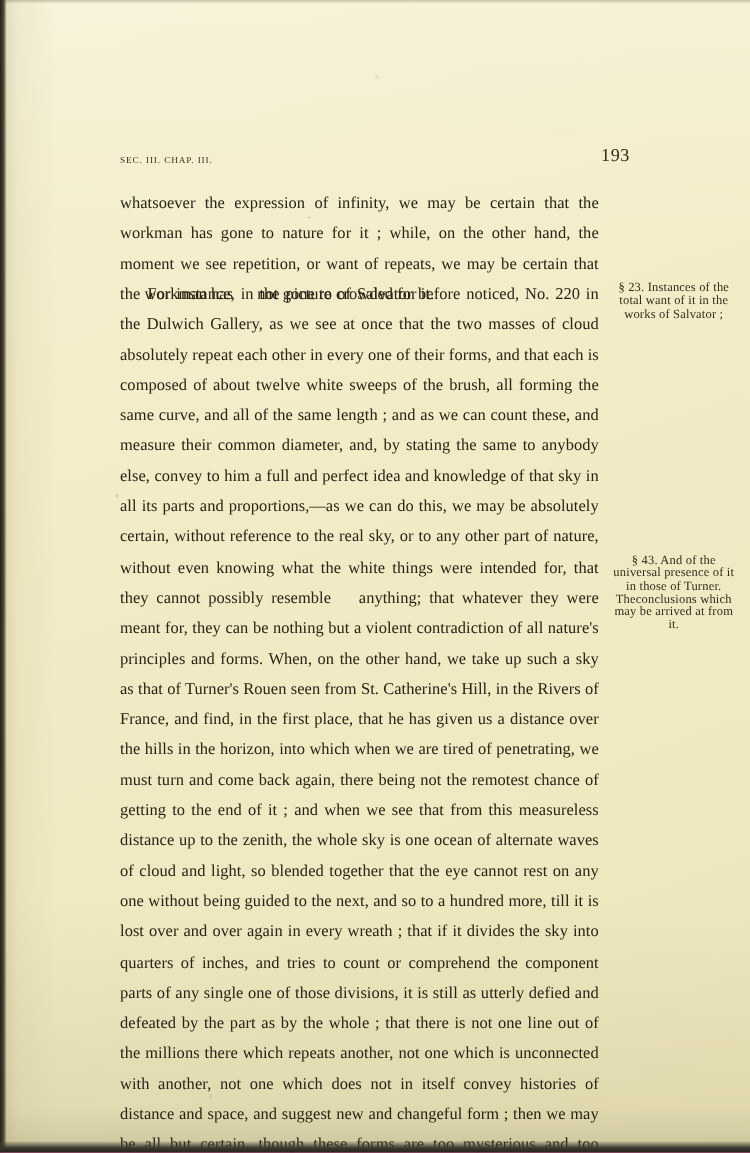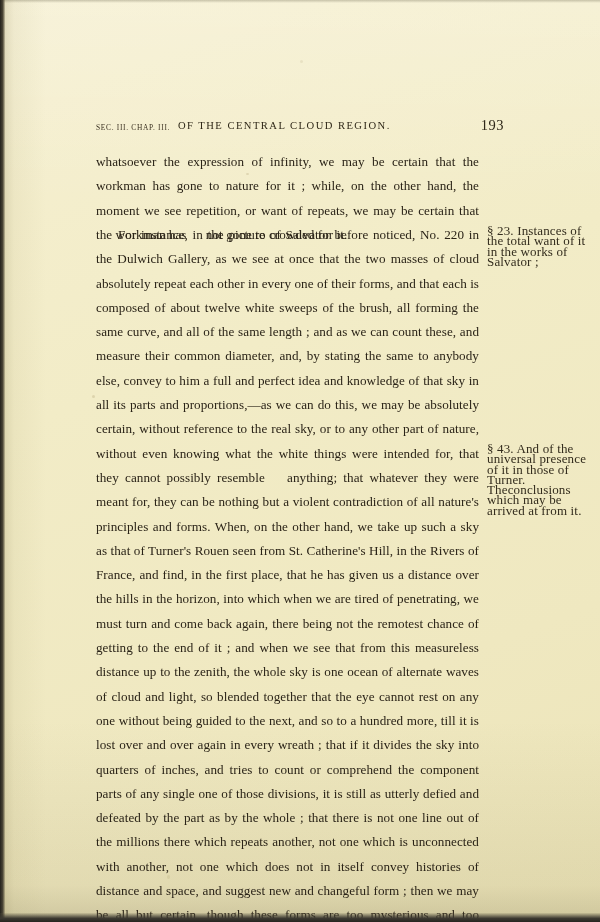--- a/index.html
+++ b/index.html
@@ -110,25 +110,25 @@
   }
   
   #para-1 { top: 150px; }
   #para-2 { top: 223px; }
 
   
   .margin-note {
     position: absolute;
     left: 487px;
     width: 104px;
-    font-size: 13px;
+    font-size: 10px;
     line-height: 10.25px;
     color: #332c1d;
     letter-spacing: 0.15px;
-    text-align: left;
+    text-align: center;
   }
   #note-1 { top: 226px; }
   #note-2 { top: 444px; }
 
   
   .speck {
     position: absolute;
     border-radius: 50%;
     background: rgba(140,120,70,0.20);
     pointer-events: none;
@@ -138,21 +138,20 @@
 <body>
 
 <div id="page">
 
   <div id="paper-tone"></div>
 
   <div id="content">
 
     <div id="running-head">
       <span class="rh-sec">SEC. III. CHAP. III.</span>
-      <span class="rh-title">OF THE CENTRAL CLOUD REGION.</span>
       <span class="rh-folio">193</span>
     </div>
 
     <div class="body-block" id="para-1">
       <p><span>whatsoever the expression of infinity, we may be certain that the workman has gone to nature for it ; while, on the other hand, the moment we see repetition, or want of repeats, we may be certain that the workman has </span><span class="ital">not</span><span> gone to crowded for it.</span></p>
     </div>
 
     <div class="body-block" id="para-2">
       <p class="indent"><span>For instance, in the picture of Salvator before noticed, No. 220 in the Dulwich Gallery, as we see at once that the two masses of cloud absolutely repeat each other in every one of their forms, and that each is composed of about twelve white sweeps of the brush, all forming the same curve, and all of the same length ; and as we can count these, and measure their common diameter, and, by stating the same to anybody else, convey to him a full and perfect idea and knowledge of that sky in all its parts and proportions,—as we can do this, we may be absolutely certain, without reference to the real sky, or to any other part of nature, without even knowing what the white things were intended for, that they cannot possibly resemble </span><span class="ital">anything;</span><span> that whatever they were meant for, they can be nothing but a violent contradiction of all nature's principles and forms.   When, on the other hand, we take up such a sky as that of Turner's Rouen seen from St. Catherine's Hill, in the Rivers of France, and find, in the first place, that he has given us a distance over the hills in the horizon, into which when we are tired of penetrating, we must turn and come back again, there being not the remotest chance of getting to the end of it ; and when we see that from this measureless distance up to the zenith, the whole sky is one ocean of alternate waves of cloud and light, so blended together that the eye cannot rest on any one without being guided to the next, and so to a hundred more, till it is lost over and over again in every wreath ; that if it divides the sky into quarters of inches, and tries to count or comprehend the component parts of any single one of those divisions, it is still as utterly defied and defeated by the part as by the whole ; that there is not one line out of the millions there which repeats another, not one which is unconnected with another, not one which does not in itself convey histories of distance and space, and suggest new and changeful form ; then we may be all but certain, though these forms are too mysterious and too delicate for us to analyze, though all is so crowded and so connected that it is impossible</span></p>
     </div>

